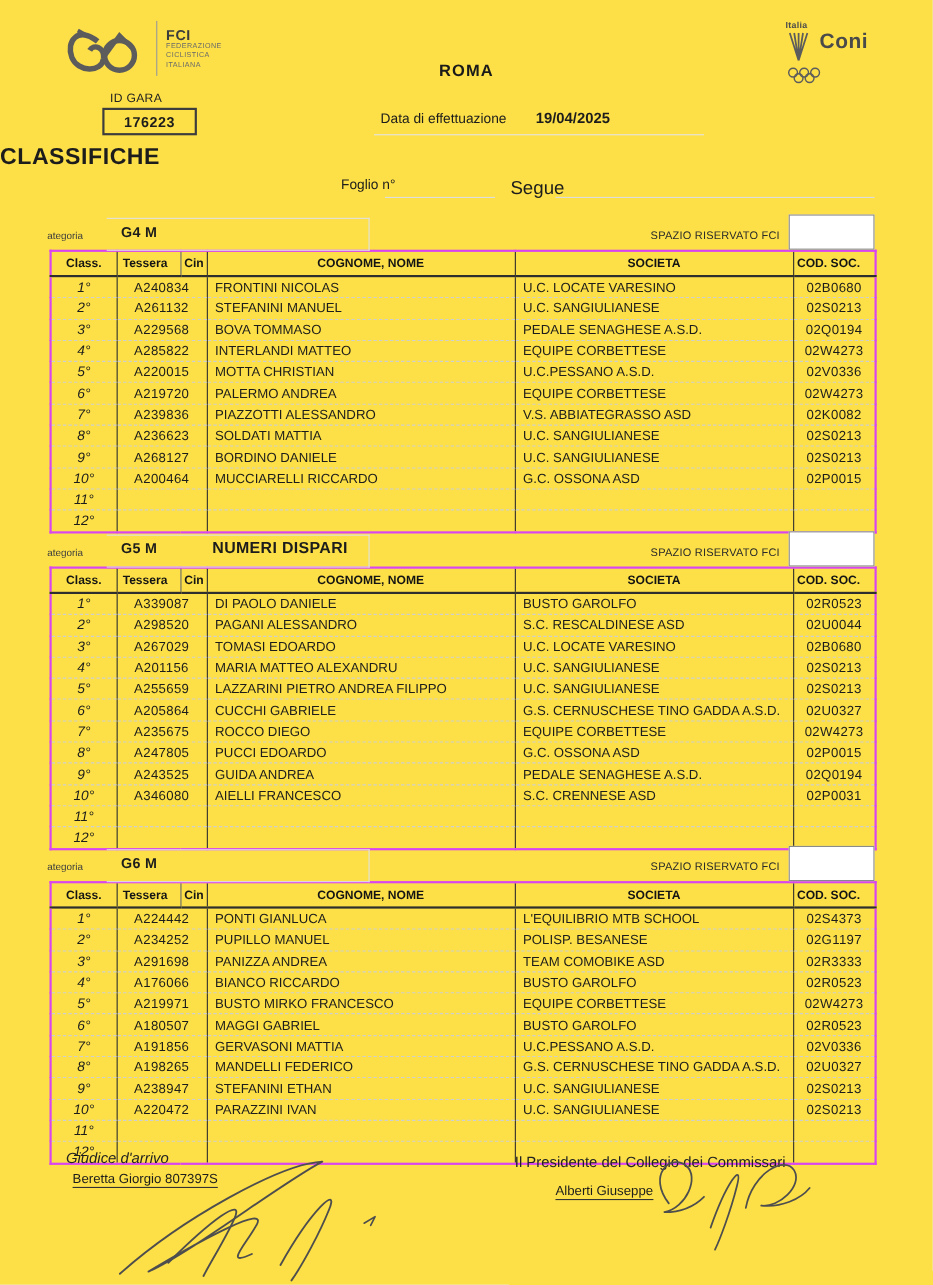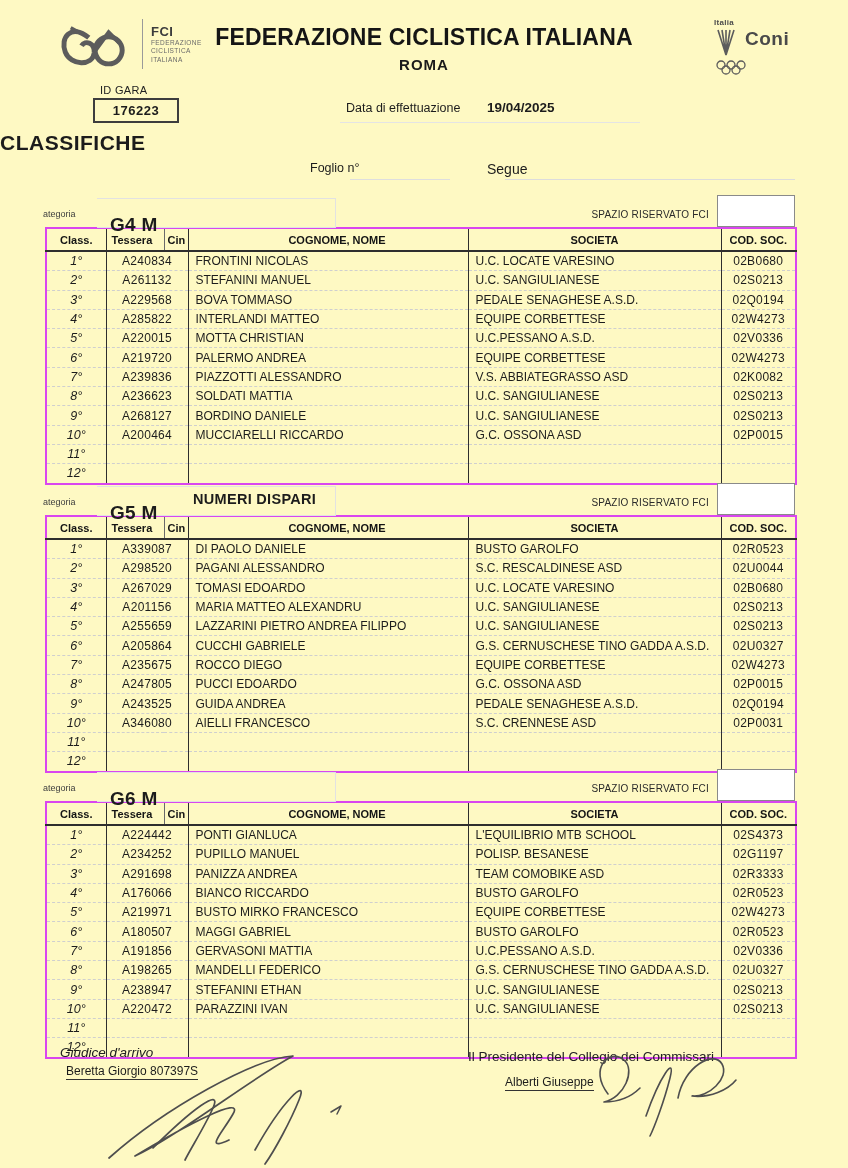--- a/index.html
+++ b/index.html
@@ -1,17 +1,17 @@
 <!DOCTYPE html>
 <html><head>
 <meta charset="utf-8">
 <style>
   html,body{margin:0;padding:0;background:#e9e9e9;}
   .page{
-    position:relative;width:848px;height:1168px;background:#fef9c3;
+    position:relative;width:848px;height:1168px;background:#fde047;
     font-family:"Liberation Sans",sans-serif;color:#1c1c1c;overflow:hidden;
     margin:0 auto;
   }
   
   .fci-logo{position:absolute;left:58px;top:16px;display:flex;align-items:center;gap:8px;}
   .fci-divider{width:1px;height:50px;background:#9a9a9a;}
   .fci-text .abbr{font-size:13px;font-weight:bold;color:#3c3c3c;letter-spacing:.5px;}
   .fci-text .line{font-size:6.5px;color:#6a6a6a;letter-spacing:.4px;line-height:1.25;}
   .main-title{position:absolute;left:0;right:0;top:24px;text-align:center;
     font-size:23px;font-weight:bold;color:#151515;letter-spacing:.2px;}
@@ -25,44 +25,44 @@
   .id-gara-label{position:absolute;left:100px;top:84px;font-size:11px;color:#222;letter-spacing:.3px;}
   .id-gara-box{position:absolute;left:93px;top:98px;width:82px;height:21px;
     border:2px solid #3d3d3d;display:flex;align-items:center;justify-content:center;
     font-size:13px;font-weight:bold;letter-spacing:.5px;}
   .date-row{position:absolute;left:346px;top:101px;font-size:12.5px;}
   .date-value{position:absolute;left:141px;top:-1px;font-weight:bold;font-size:13.5px;white-space:nowrap;}
   .date-line{position:absolute;left:340px;top:122px;width:300px;height:1px;background:#e4e4e4;}
   .doc-title{position:absolute;left:0;right:0;top:131px;text-align:left;
     font-size:21px;font-weight:bold;letter-spacing:.5px;}
   .foglio-label{position:absolute;left:310px;top:161px;font-size:12.5px;}
-  .segue-label{position:absolute;left:487px;top:161px;font-size:14px;text-align:right;}
+  .segue-label{position:absolute;left:464px;top:161px;font-size:17px;text-align:right;}
   .foglio-line{position:absolute;left:350px;top:179px;width:100px;height:1px;background:#dedede;}
   .segue-line{position:absolute;left:505px;top:179px;width:290px;height:1px;background:#dcdcdc;}
   
   .tbl{position:absolute;left:45px;width:750px;}
   .tbl1{top:200px;} .tbl2{top:488px;} .tbl3{top:774px;}
   .cat-row{position:relative;height:27px;}
   .cat-label{position:absolute;left:-2px;top:9px;font-size:9px;color:#3e3e3e;}
   .cat-box{position:absolute;left:52px;top:-2px;width:238px;height:28px;border:1px solid #e2e2e2;border-left:none;}
-  .cat-value{position:absolute;left:65px;top:14px;font-size:19px;font-weight:bold;letter-spacing:.3px;text-align:right;}
+  .cat-value{position:absolute;left:65px;top:3px;font-size:13px;font-weight:bold;letter-spacing:.3px;text-align:right;}
   .cat-note{position:absolute;left:148px;top:3px;font-size:14.5px;font-weight:bold;letter-spacing:.3px;}
   .spazio{position:absolute;right:86px;top:9px;font-size:10px;color:#2a2a2a;letter-spacing:.2px;}
   .spazio-box{position:absolute;right:0;top:-5px;width:76px;height:30px;border:1px solid #8a8a8a;background:#fff;}
   table{border-collapse:collapse;width:750px;table-layout:fixed;border:2px solid #d946ef;}
   col.w-class{width:60px;} col.w-tessera{width:58px;} col.w-cin{width:24px;}
   col.w-nome{width:280px;} col.w-societa{width:253px;} col.w-cod{width:75px;}
   thead th{border-bottom:2px solid #2e2e2e;font-size:11px;height:21px;
     font-weight:bold;color:#141414;padding:0 3px;white-space:nowrap;overflow:hidden;}
   th.h-class{border-right:1px solid #2e2e2e;text-align:center;}
   th.h-tessera{text-align:left;padding-left:5px;}
   th.h-cin{border-left:1px solid #6a6a6a;border-right:1px solid #2e2e2e;text-align:center;}
   th.h-nome{border-right:1px solid #2e2e2e;text-align:center;padding-left:21px;}
   th.h-societa{border-right:1px solid #2e2e2e;text-align:center;}
-  th.h-cod{text-align:center;margin-top:20px;}
+  th.h-cod{text-align:left;margin-top:20px;}
   tbody td{height:18.3px;font-size:12px;padding:0 4px;
     border-bottom:1px dashed #cfcfcf;white-space:nowrap;overflow:hidden;}
   tbody tr:last-child td{border-bottom:none;}
   td.c-class{border-right:1px solid #2e2e2e;text-align:center;font-style:italic;font-size:12.5px;}
   td.c-tessera{border-right:1px solid #2e2e2e;text-align:center;letter-spacing:.3px;}
   td.c-nome{border-right:1px solid #2e2e2e;text-align:left;padding-left:7px;}
   td.c-societa{border-right:1px solid #2e2e2e;text-align:left;padding-left:7px;}
   td.c-cod{text-align:center;letter-spacing:.3px;}
   
   .foot-left-title{position:absolute;left:60px;top:1045px;font-size:13.5px;font-style:italic;color:#222;}
@@ -89,21 +89,20 @@
     </svg>
     <div class="fci-divider"></div>
     <div class="fci-text">
       <div class="abbr">FCI</div>
       <div class="line">FEDERAZIONE</div>
       <div class="line">CICLISTICA</div>
       <div class="line">ITALIANA</div>
     </div>
   </div>
 
-  <div class="main-title">FEDERAZIONE CICLISTICA ITALIANA</div>
   <div class="sub-title">ROMA</div>
 
   <div class="coni">
     <div class="coni-row">
       <div class="coni-shield">
         <span class="coni-italia">Italia</span>
         <svg class="logo-svg" width="24" height="30" viewBox="0 0 24 30" style="margin-top:6px;">
           <path d="M12,29 L4,4 M12,29 L8,4 M12,29 L12,4 M12,29 L16,4 M12,29 L20,4" stroke-width="1.6"></path>
         </svg>
         <svg class="logo-svg" width="34" height="16" viewBox="0 0 34 16">

